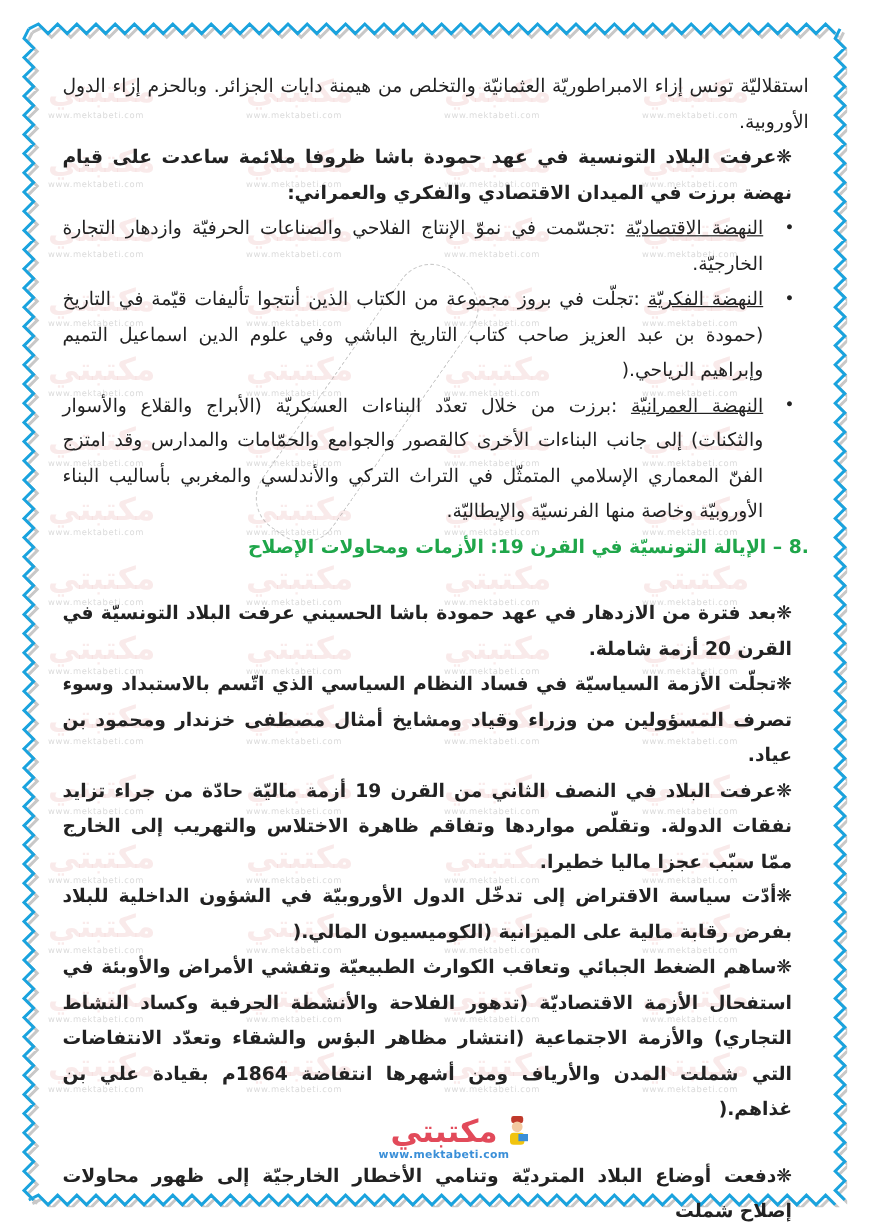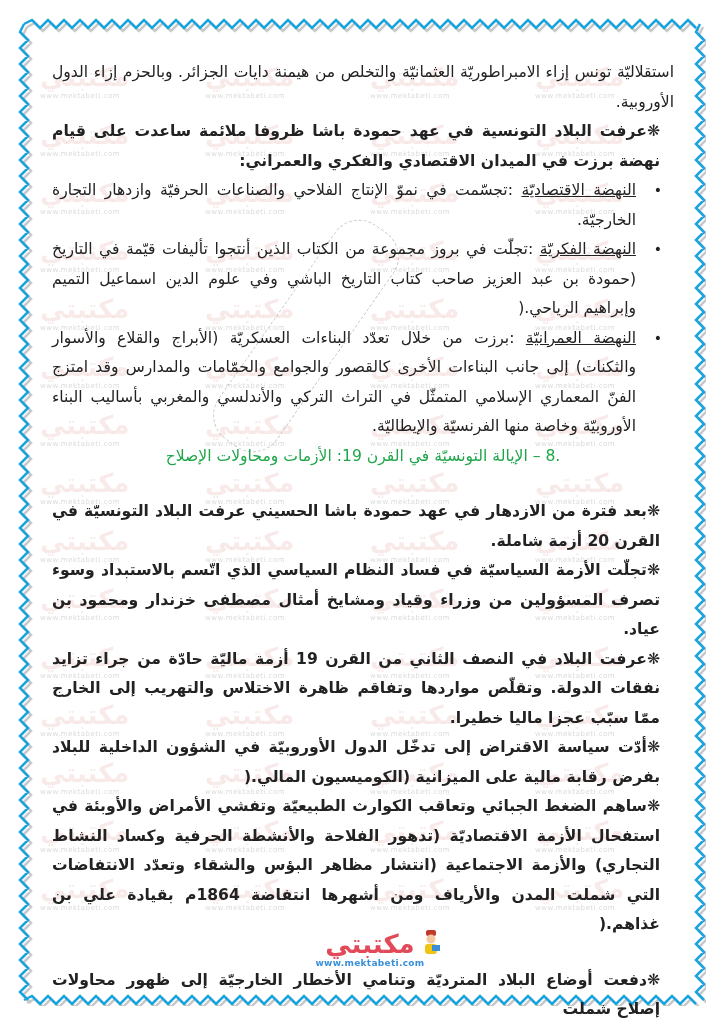--- a/index.html
+++ b/index.html
@@ -25,21 +25,21 @@
     }
     .content {
       position: absolute; left: 52px; right: 50px; top: 58px;
       direction: rtl; text-align: justify; font-size: 15.6px; line-height: 29.5px; color: #222;
     }
     .content p { margin: 0; }
     .indent { padding-right: 14px; font-weight: bold; }
     .bullet { position: relative; padding-right: 38px; }
     .bullet::before { content: "•"; position: absolute; right: 12px; top: 0; font-size: 14px; }
     .u { text-decoration: underline; }
-    .heading { color: #1fa64a; font-weight: normal; text-align: center; font-size: 15.6px; margin: 0 0 0 0; padding-right: 0; }
+    .heading { color: #1fa64a; font-weight: bold; text-align: right; font-size: 15.6px; margin: 0 0 0 0; padding-right: 0; }
     .gap { height: 26px; }
     .logo { position: absolute; left: 290px; top: 930px; width: 160px; height: 45px; text-align: center; direction: ltr; }
     .logo-text { font-size: 26px; font-weight: bold; color: #e24a5a; line-height: 28px; font-family: "DejaVu Sans", sans-serif; }
     .logo-url { font-size: 9px; color: #3a8fd8; font-weight: bold; letter-spacing: 0.3px; }
     .logo-figure { position: absolute; right: 8px; top: 0; width: 22px; height: 26px; }
   </style>
 </head>
 <body>
 
 <div class="frame">

